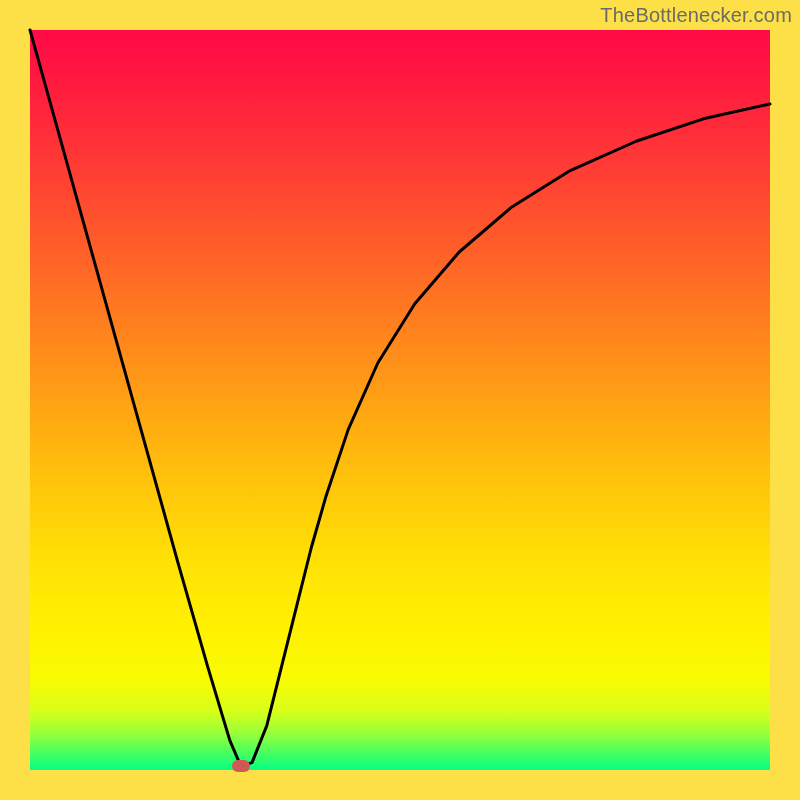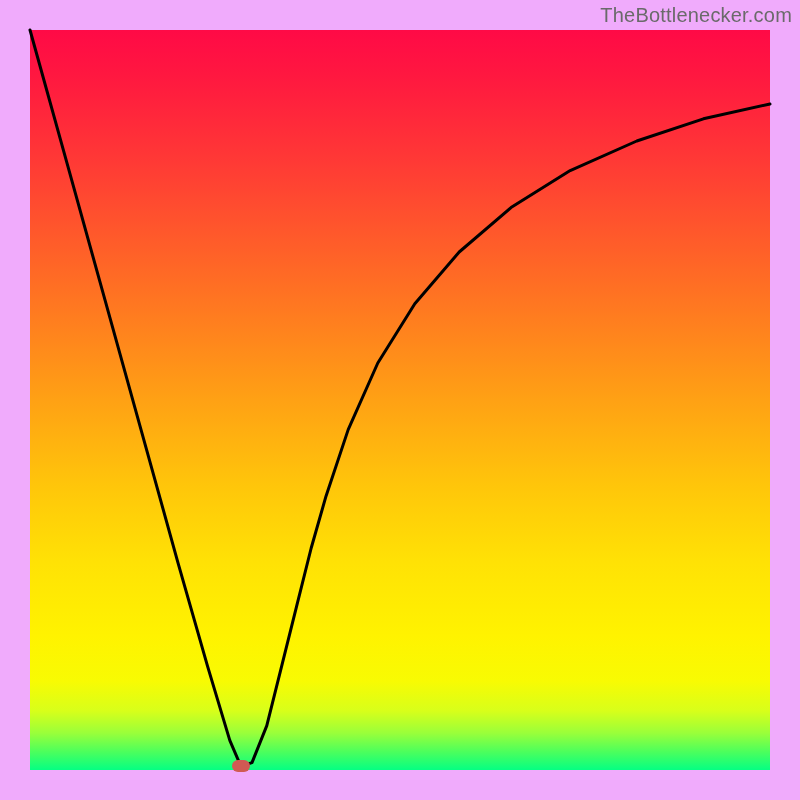--- a/index.html
+++ b/index.html
@@ -8,21 +8,21 @@
     width: 800px;
     height: 800px;
     overflow: hidden;
     background: #000;
     font-family: Arial, Helvetica, sans-serif;
   }
   .frame {
     position: relative;
     width: 800px;
     height: 800px;
-    background: #f0abfc;
+    background: #fde047;
   }
   .plot-area {
     position: absolute;
     left: 30px;
     top: 30px;
     width: 740px;
     height: 740px;
     
     background: linear-gradient(to bottom,
       #ff0a46 0%,

